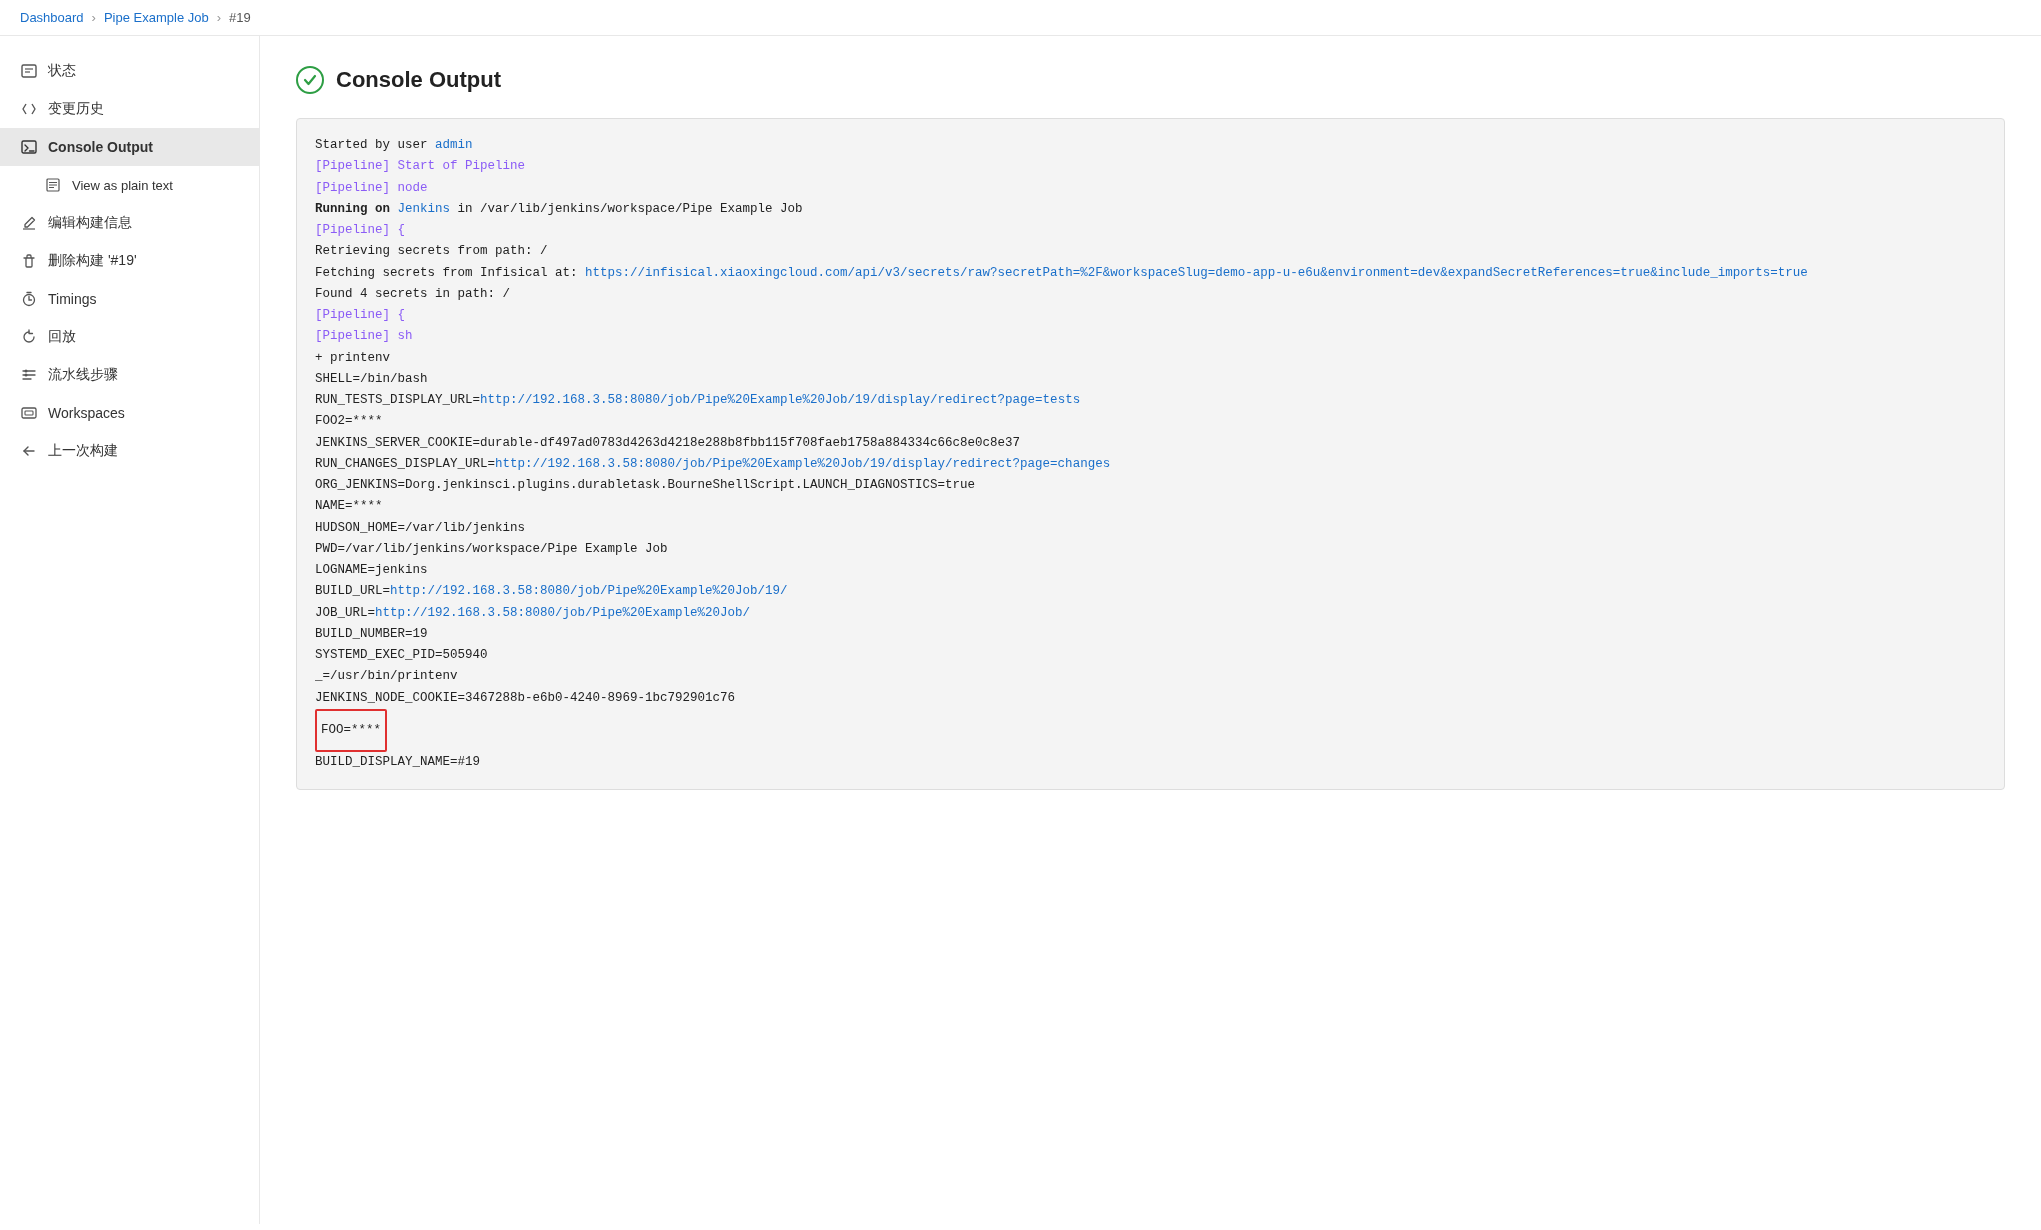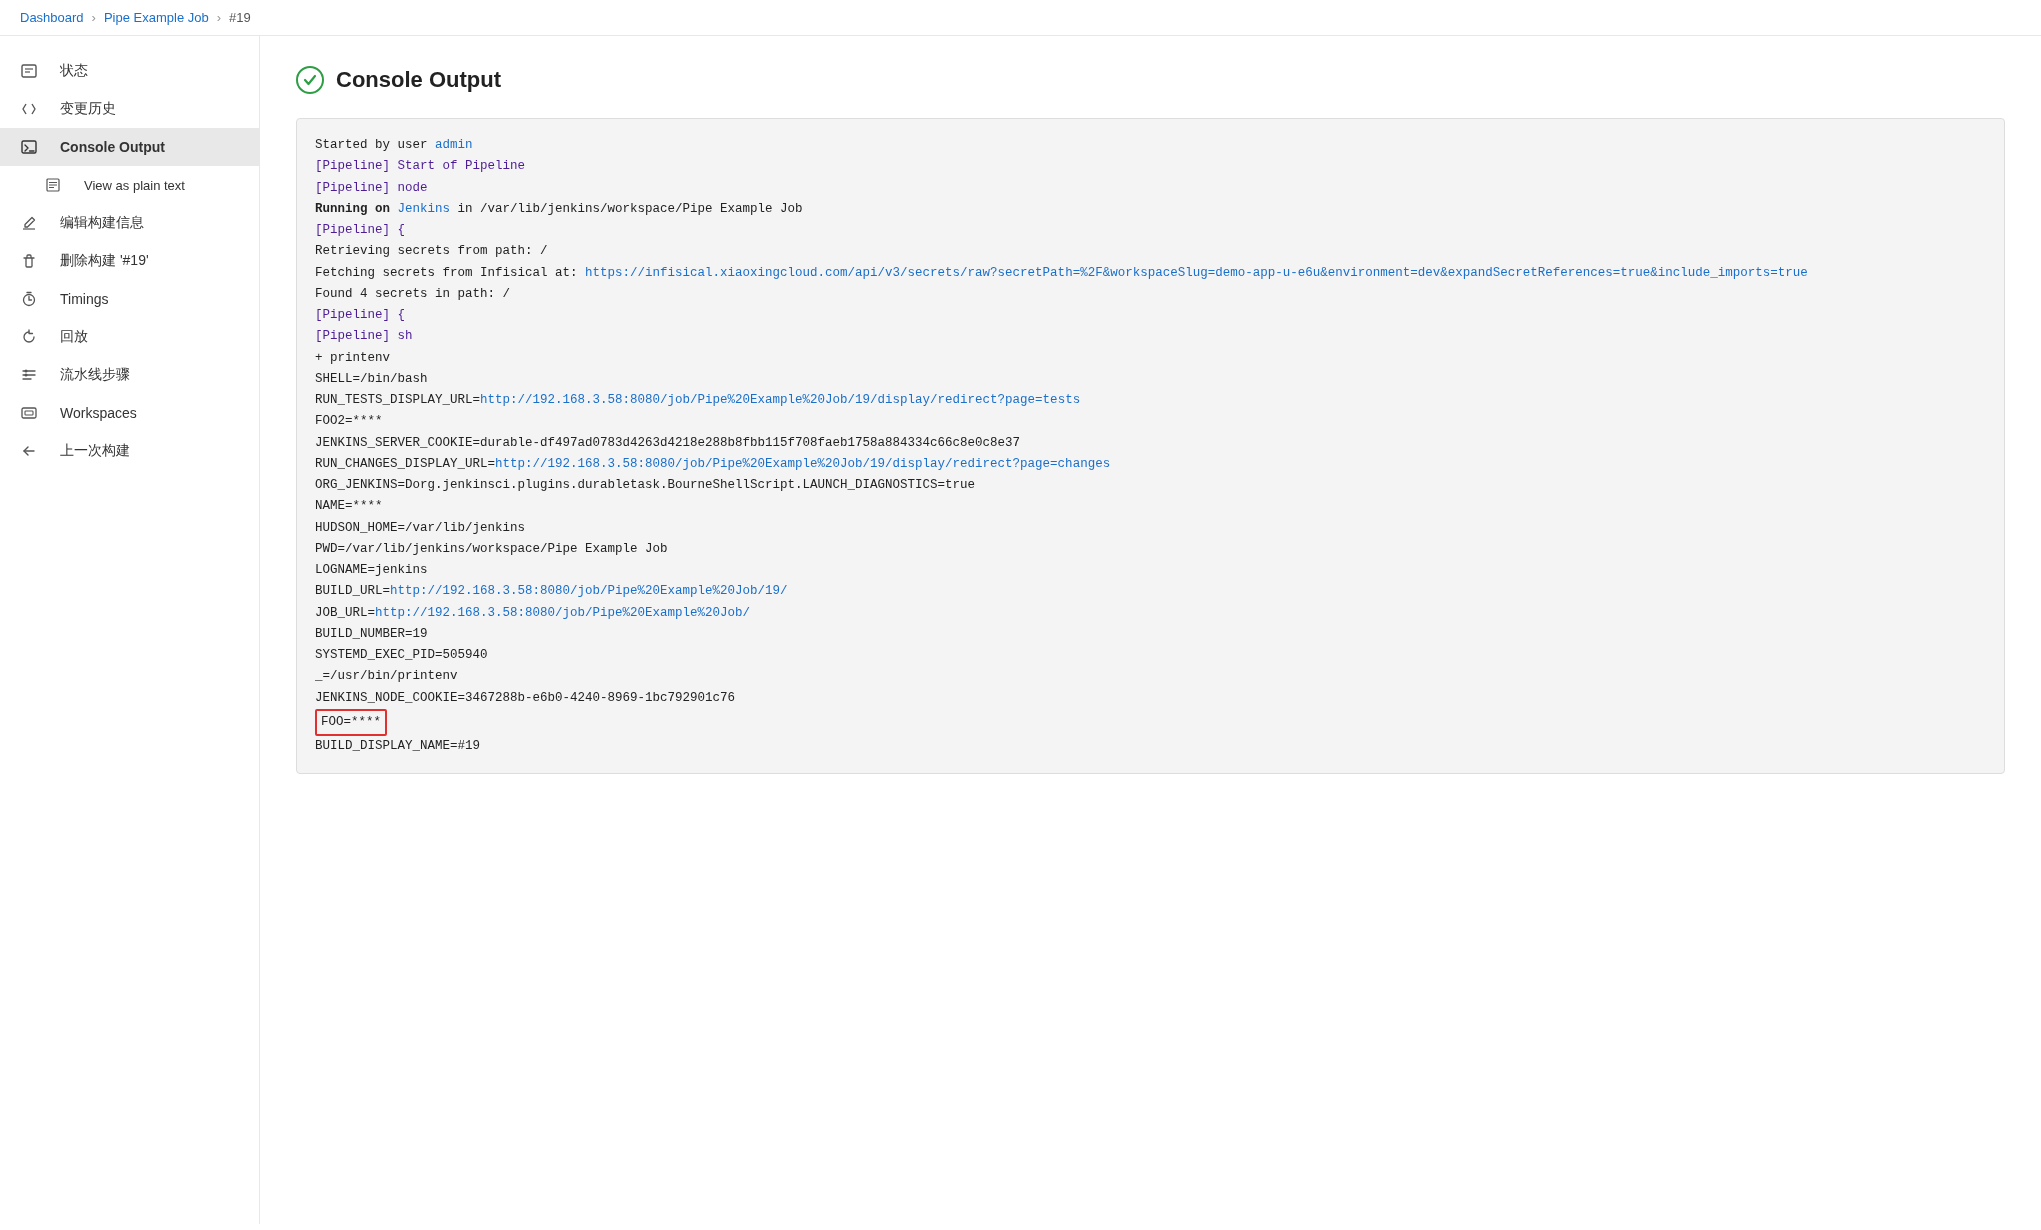--- a/index.html
+++ b/index.html
@@ -35,21 +35,21 @@
       width: 260px;
       min-width: 260px;
       border-right: 1px solid #e8e8e8;
       padding: 16px 0;
       background: #fff;
       overflow-y: auto;
     }
     .sidebar-item {
       display: flex;
       align-items: center;
-      gap: 22px;
+      gap: 10px;
       padding: 10px 20px;
       cursor: pointer;
       color: #333;
       font-size: 14px;
       border-radius: 0;
     }
     .sidebar-item.active {
       background: #e8e8e8;
       font-weight: 600;
     }
@@ -111,25 +111,25 @@
       color: #222;
     }
     .console-box a, .console-link {
       color: #1a6fca;
       text-decoration: none;
       margin-top: 12px;
     }
     .highlight-box {
       display: inline-block;
       border: 2px solid #e03030;
-      padding: 1px 4px;
+      padding: 9px 4px;
       border-radius: 2px;
     }
     .dim {
-      color: #4c1d95;
+      color: #8b5cf6;
     }
     .bold-line {
       font-weight: 600;
     }
   </style>
 </head>
 <body>
 
 <div class="breadcrumb-bar">
   <span style="cursor:pointer;color:#1a6fca;">Dashboard</span>

